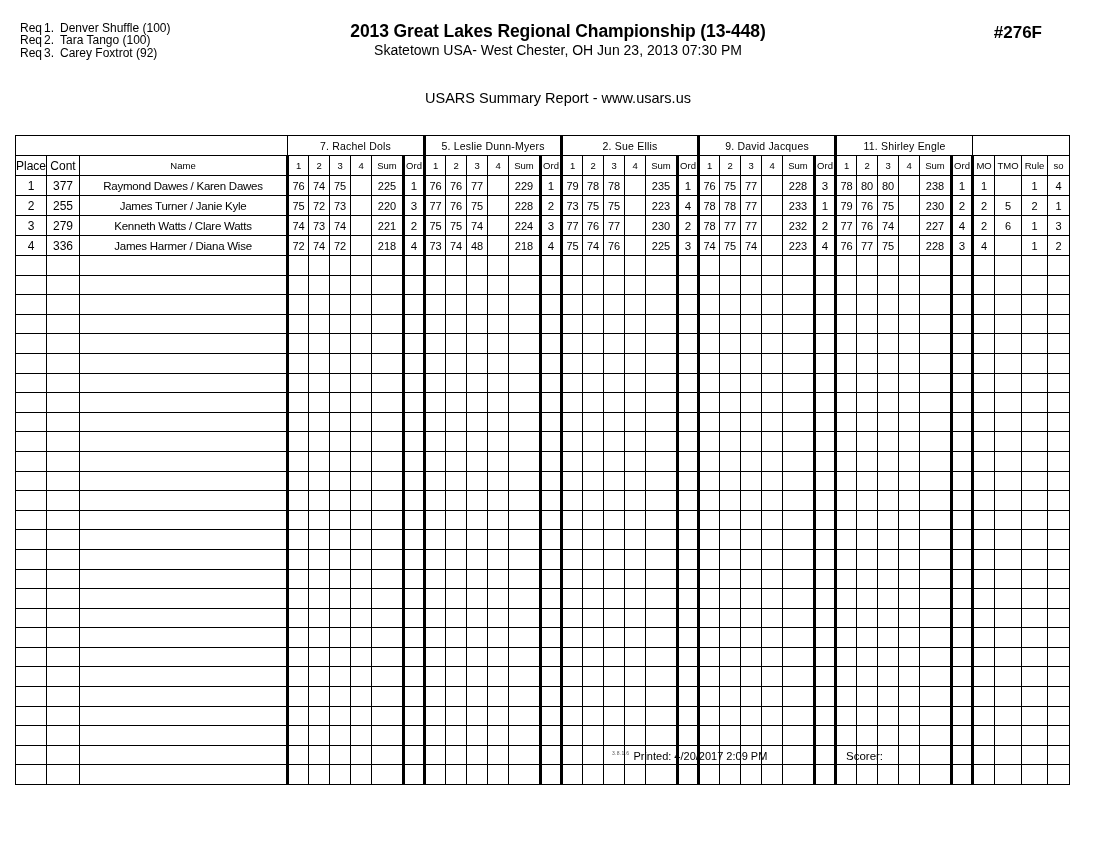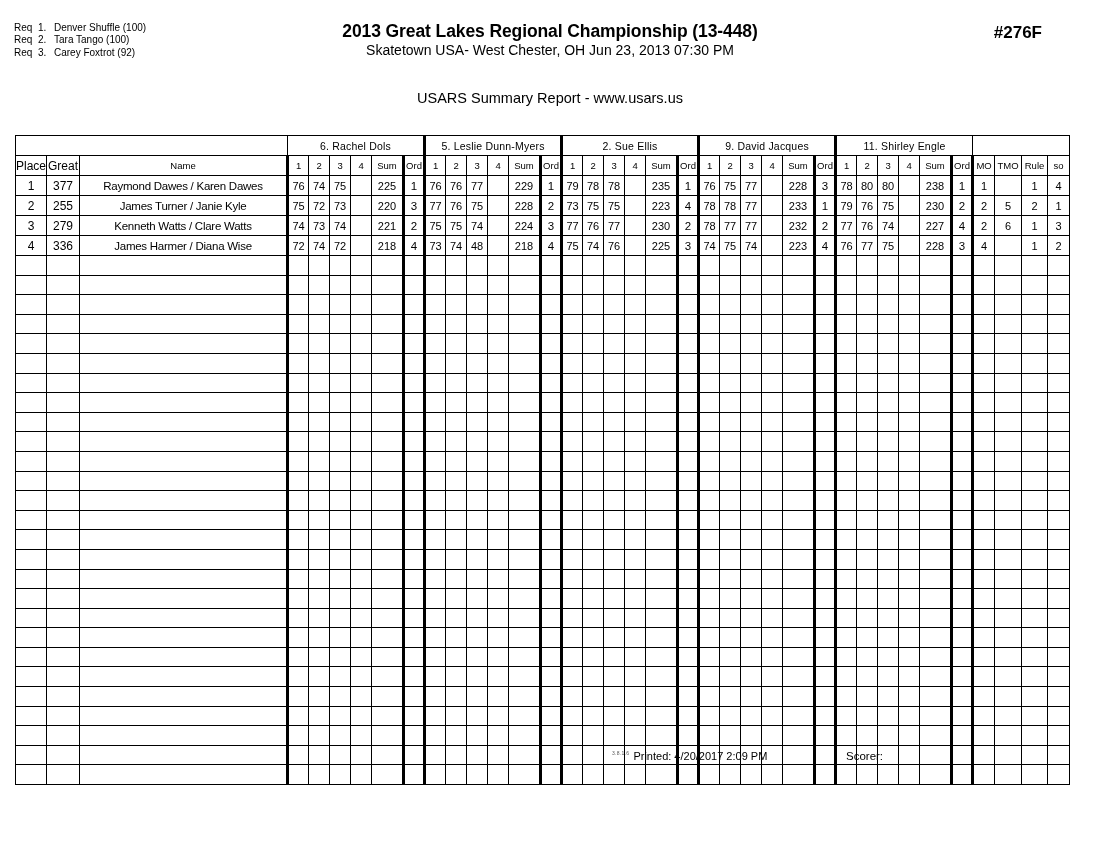--- a/index.html
+++ b/index.html
@@ -13,34 +13,34 @@
     height: 850px;
     font-family: "Liberation Sans", sans-serif;
     color: #000000;
     position: relative;
     overflow: hidden;
   }
 
   
   #req-block {
     position: absolute;
-    left: 14px;
+    left: 20px;
     top: 22px;
-    font-size: 10px;
+    font-size: 12px;
     line-height: 12.4px;
     white-space: nowrap;
   }
   #req-block .req-line { display: block; }
   #req-block .req-word { display: inline-block; width: 24px; }
   #req-block .req-num  { display: inline-block; width: 16px; }
 
   
   #title-block {
     position: absolute;
-    left: 180px;
+    left: 188px;
     top: 21px;
     width: 740px;
     text-align: center;
   }
   #event-title {
     font-size: 17.5px;
     font-weight: bold;
     letter-spacing: -0.1px;
     line-height: 20px;
   }
@@ -214,30 +214,30 @@
       <col style="width:32px">
       <col style="width:21px">
     <col style="width:22px">
       <col style="width:27px">
       <col style="width:26px">
       <col style="width:22px">
   </colgroup>
   <tbody id="table-body">
       <tr class="judge-band">
         <td class="band-blank" colspan="3"></td>
-        <td class="judge-name" colspan="6">6. Rachel  Dols</td>
+        <td class="judge-name" colspan="6">7. Rachel  Dols</td>
         <td class="judge-name thick-left" colspan="6">5. Leslie Dunn-Myers</td>
         <td class="judge-name thick-left" colspan="6">2. Sue Ellis</td>
         <td class="judge-name thick-left" colspan="6">9. David  Jacques</td>
         <td class="judge-name thick-left" colspan="6">11. Shirley Engle</td>
         <td class="band-tailblank" colspan="4"></td>
       </tr>
       <tr class="col-head">
         <td class="h-place">Place</td>
-        <td class="h-cont">Great</td>
+        <td class="h-cont">Cont</td>
         <td class="h-name">Name</td>
         <td class="thick-left">1</td>
         <td>2</td>
         <td>3</td>
         <td>4</td>
         <td>Sum</td>
         <td class="thick-left thick-right">Ord</td>
         <td class="thick-left">1</td>
         <td>2</td>
         <td>3</td>

